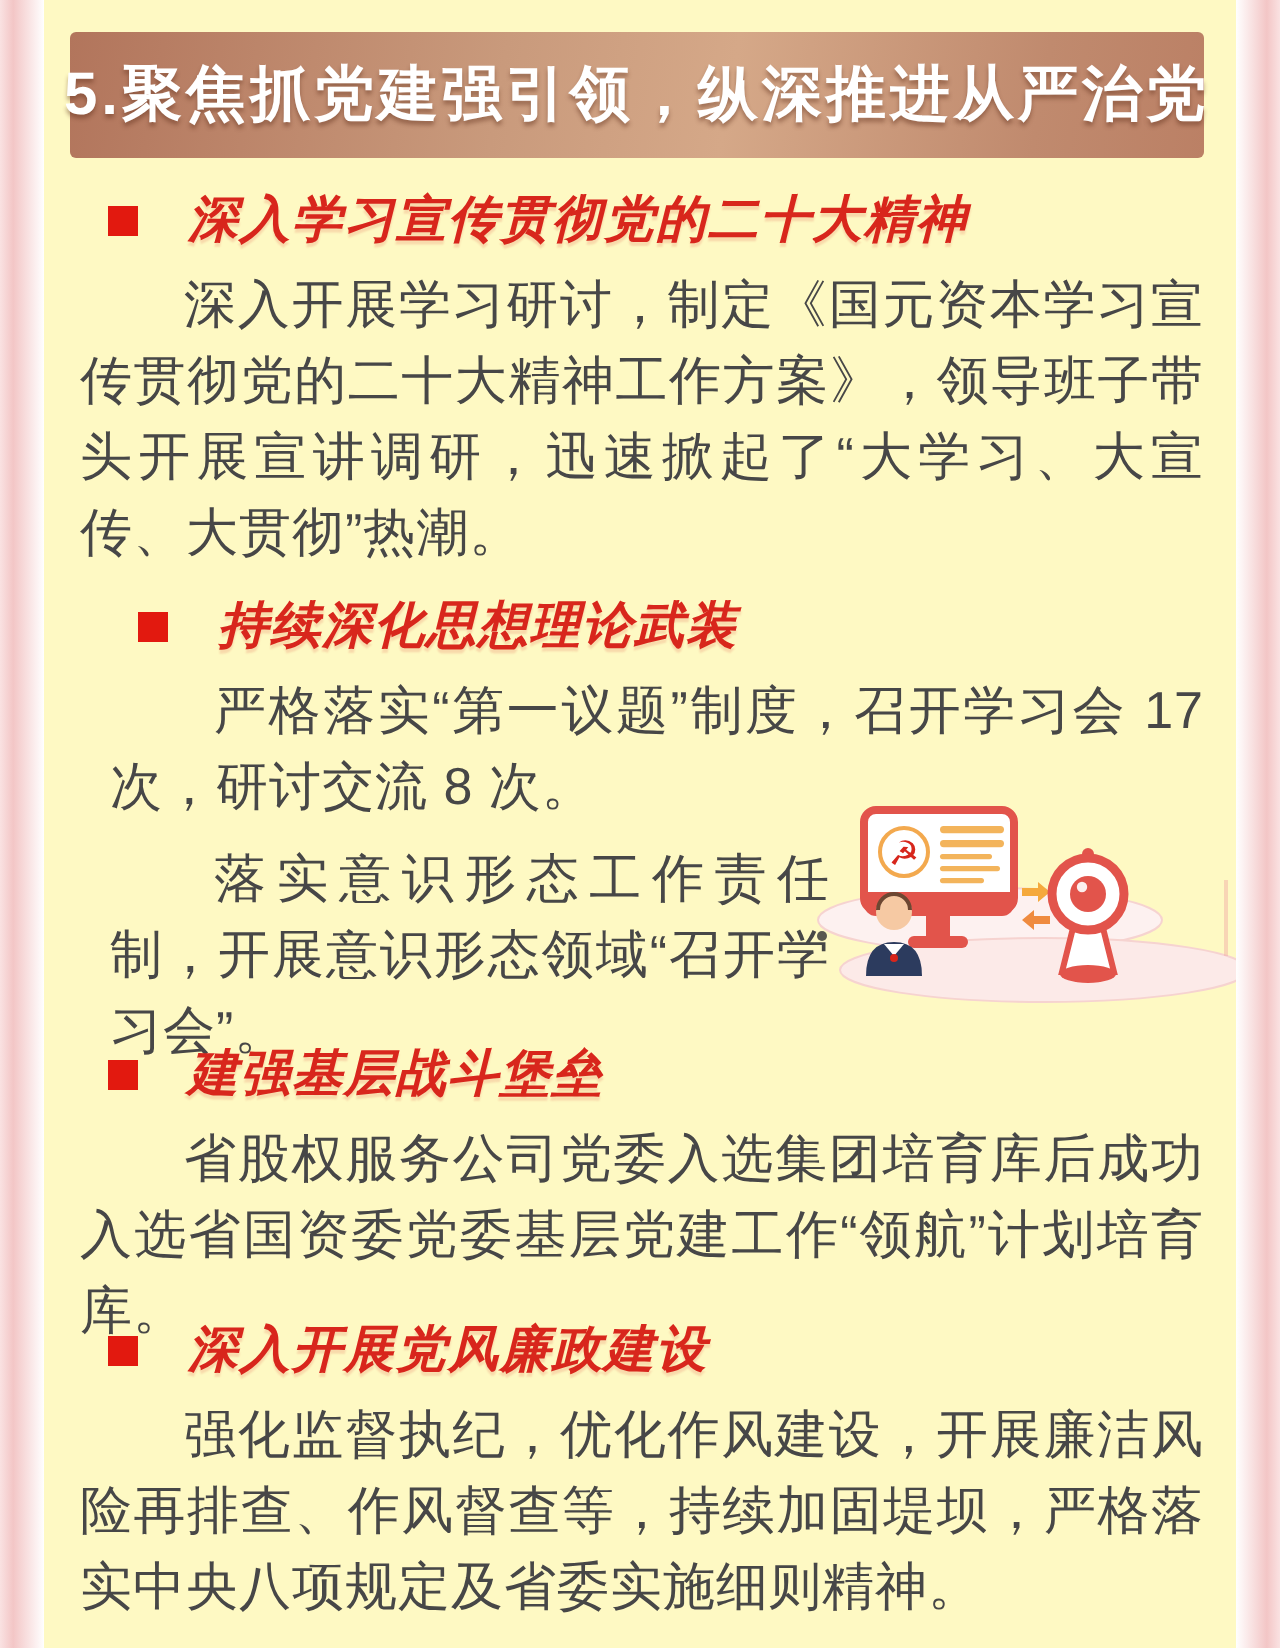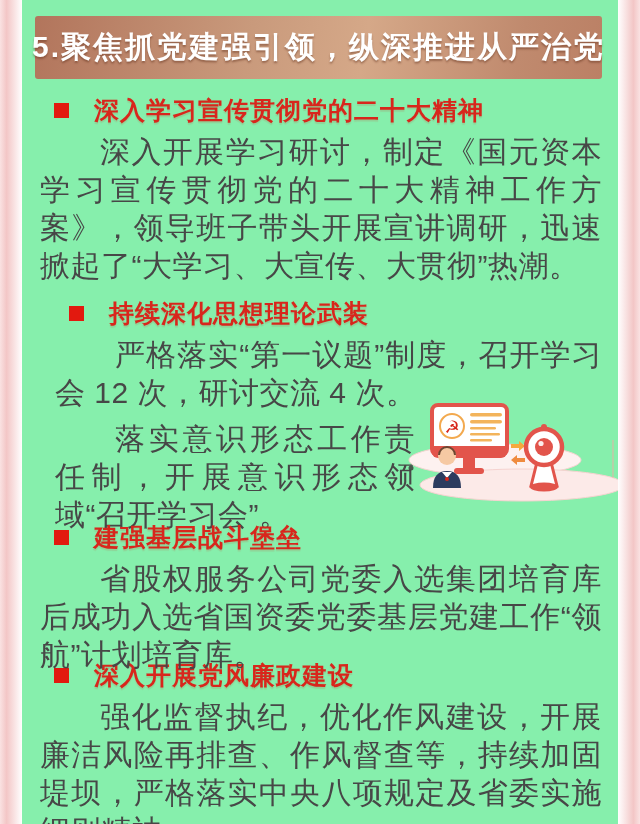--- a/index.html
+++ b/index.html
@@ -1,21 +1,21 @@
 <!DOCTYPE html>
 <html><head>
 <meta charset="utf-8">
 <style>
   html,body{margin:0;padding:0;}
   body{
     width:640px;height:824px;background:#ffffff;
     font-family:"Liberation Sans","DejaVu Sans",sans-serif;
     overflow:hidden;position:relative;
   }
-  .page{position:relative;width:640px;height:824px;background:#86efac;}
+  .page{position:relative;width:640px;height:824px;background:#fef9c3;}
   .edge{position:absolute;top:0;bottom:0;width:22px;z-index:5;pointer-events:none;}
   .edge.left{left:0;background:linear-gradient(to right,#fae2e2 0%,#f3c6c6 30%,#ffffff 100%);}
   .edge.right{right:0;background:linear-gradient(to left,#fae2e2 0%,#f3c6c6 30%,#ffffff 100%);}
 
   .banner{
     position:absolute;left:35px;top:16px;width:567px;height:63px;
     border-radius:3px;
     background:linear-gradient(100deg,#b2755c 0%,#c99a7c 38%,#d5a888 58%,#c08a6e 85%,#bb8065 100%);
     display:flex;align-items:center;justify-content:center;
   }
@@ -24,24 +24,24 @@
     text-shadow:0 2px 2px rgba(96,47,26,.45);white-space:nowrap;
   }
 
   .sec{position:absolute;left:40px;right:38px;}
   .s1{top:95px;} .s2{top:298px;margin-left:15px;} .s3{top:522px;} .s4{top:660px;}
 
   .head-row{display:flex;align-items:center;gap:25px;padding-left:14px;height:30px;}
   .bullet{width:15px;height:15px;background:#e2190f;flex:0 0 auto;}
   .head-row h2{
     margin:0;font-size:25px;line-height:30px;font-weight:bold;color:#d8261c;
-    letter-spacing:1px;text-shadow:0 2px 1px rgba(215,38,28,.14);white-space:nowrap;
+    letter-spacing:1px;text-shadow:0 2px 1px rgba(215,38,28,.14);white-space:nowrap;font-style:italic;
   }
   .para{
-    margin:8px 0 0;font-size:30px;line-height:38px;color:#474747;
+    margin:8px 0 0;font-size:26px;line-height:38px;color:#474747;
     text-indent:2em;text-align:justify;letter-spacing:.5px;
   }
   .para.narrow{width:360px;}
   .s2{position:absolute;}
   .illus{position:absolute;left:353px;top:102px;width:220px;height:105px;}
   .illus svg{display:block;width:220px;height:105px;overflow:visible;}
 </style>
 </head>
 <body>
 
@@ -59,21 +59,21 @@
       <h2>深入学习宣传贯彻党的二十大精神</h2>
     </div>
     <p class="para">深入开展学习研讨，制定《国元资本学习宣传贯彻党的二十大精神工作方案》，领导班子带头开展宣讲调研，迅速掀起了“大学习、大宣传、大贯彻”热潮。</p>
   </section>
 
   <section class="sec s2">
     <div class="head-row">
       <span class="bullet"></span>
       <h2>持续深化思想理论武装</h2>
     </div>
-    <p class="para">严格落实“第一议题”制度，召开学习会 12 次，研讨交流 4 次。</p>
+    <p class="para">严格落实“第一议题”制度，召开学习会 17 次，研讨交流 8 次。</p>
     <p class="para narrow">落实意识形态工作责任制，开展意识形态领域“召开学习会”。</p>
 
     <div class="illus">
       <svg viewBox="0 0 220 105" xmlns="http://www.w3.org/2000/svg">
 
         <g>
           <ellipse cx="87" cy="60" rx="86" ry="16" fill="#fdf1f0" stroke="#f6d3d0" stroke-width="1"></ellipse>
           <ellipse cx="114" cy="85" rx="102" ry="16" fill="#fceae8" stroke="#f6d3d0" stroke-width="1"></ellipse>
         </g>
 

